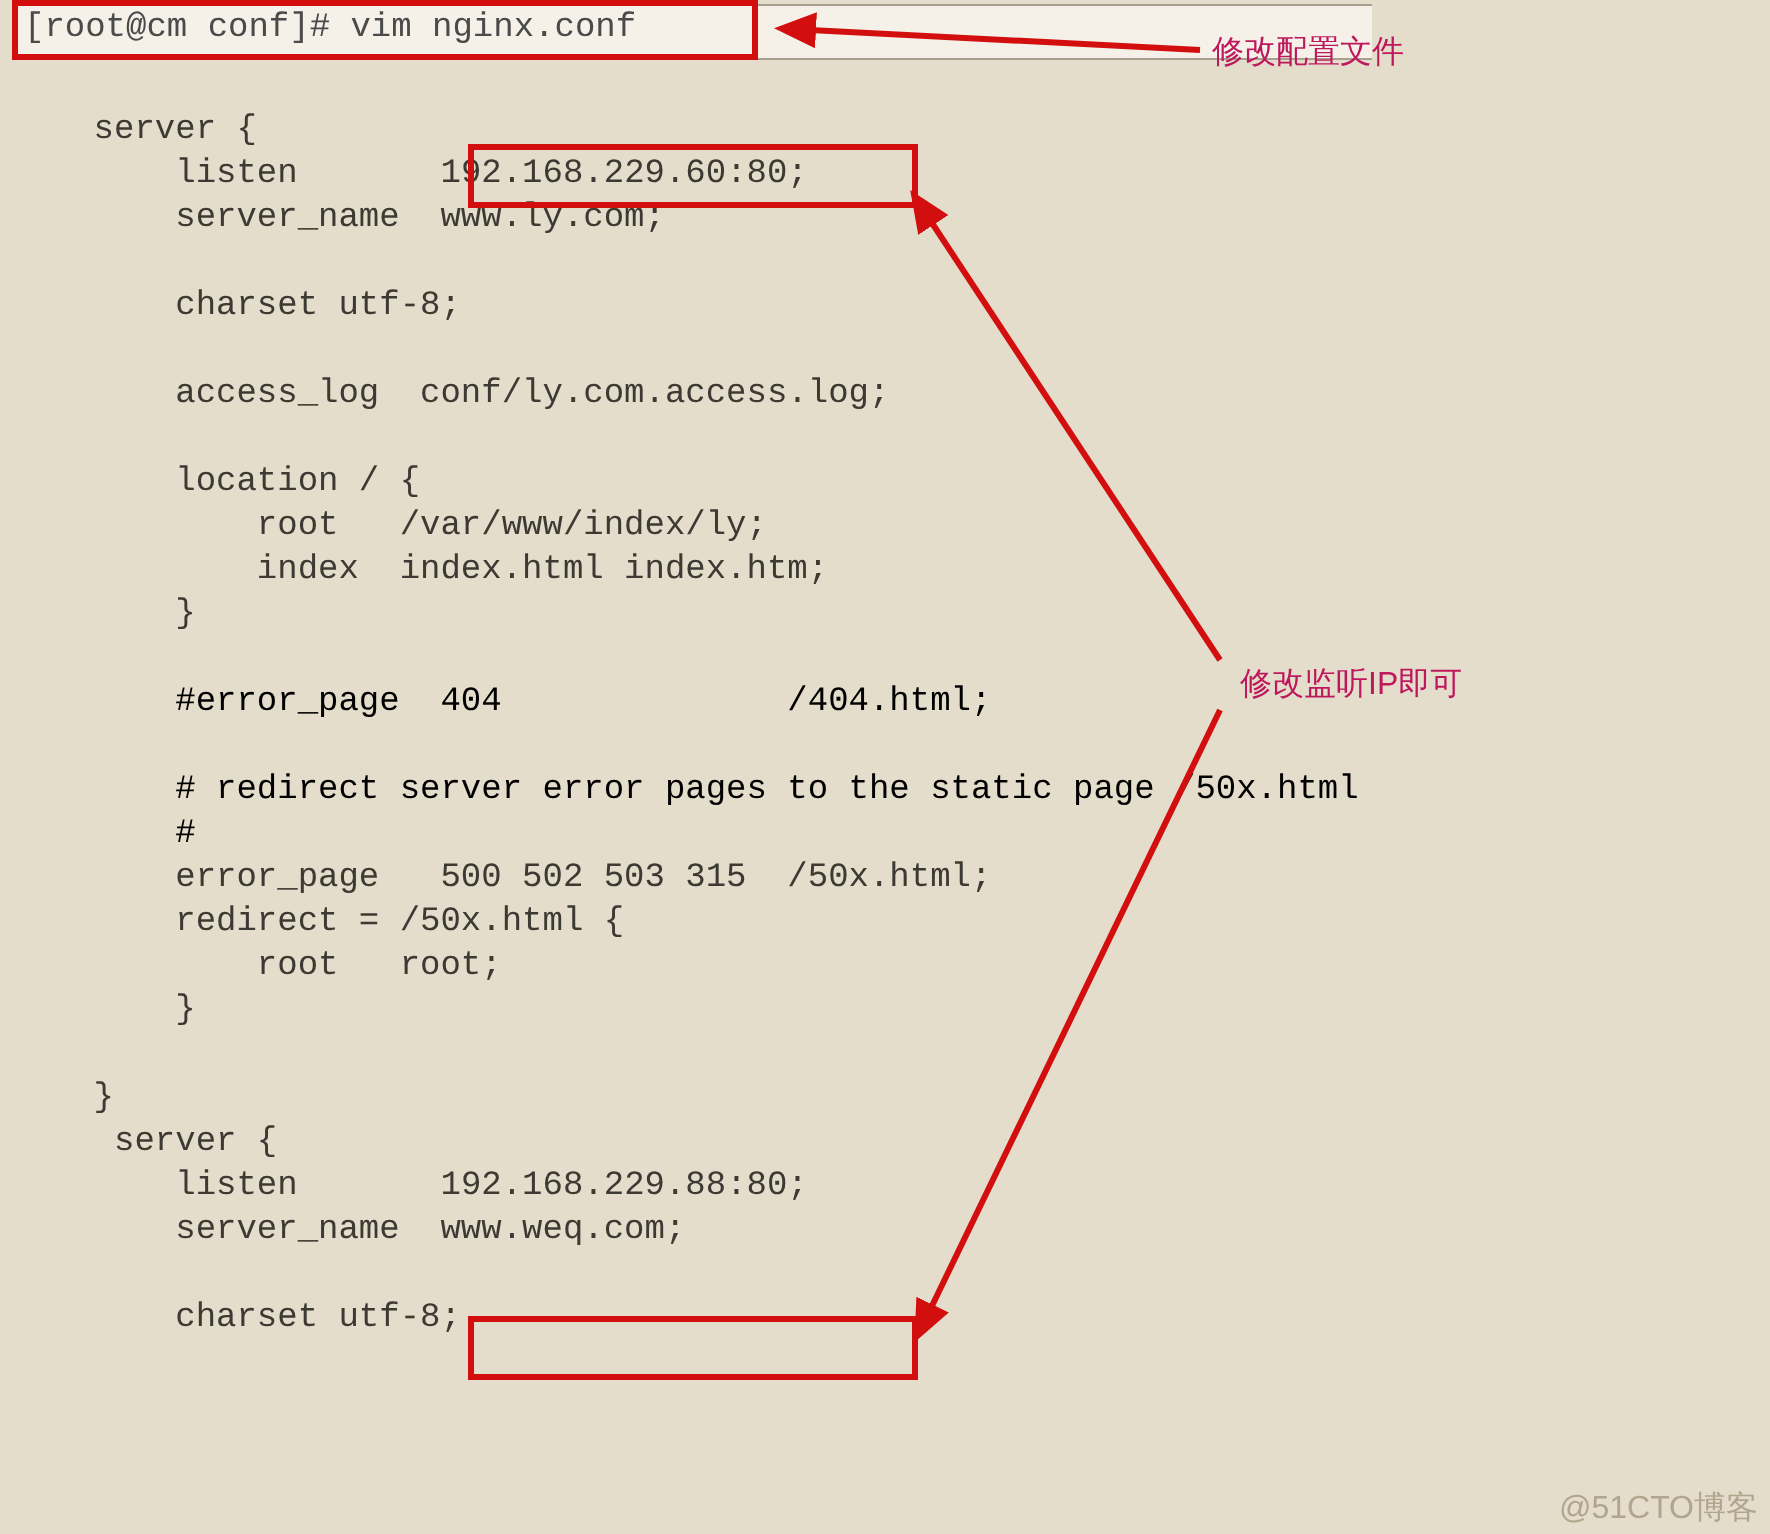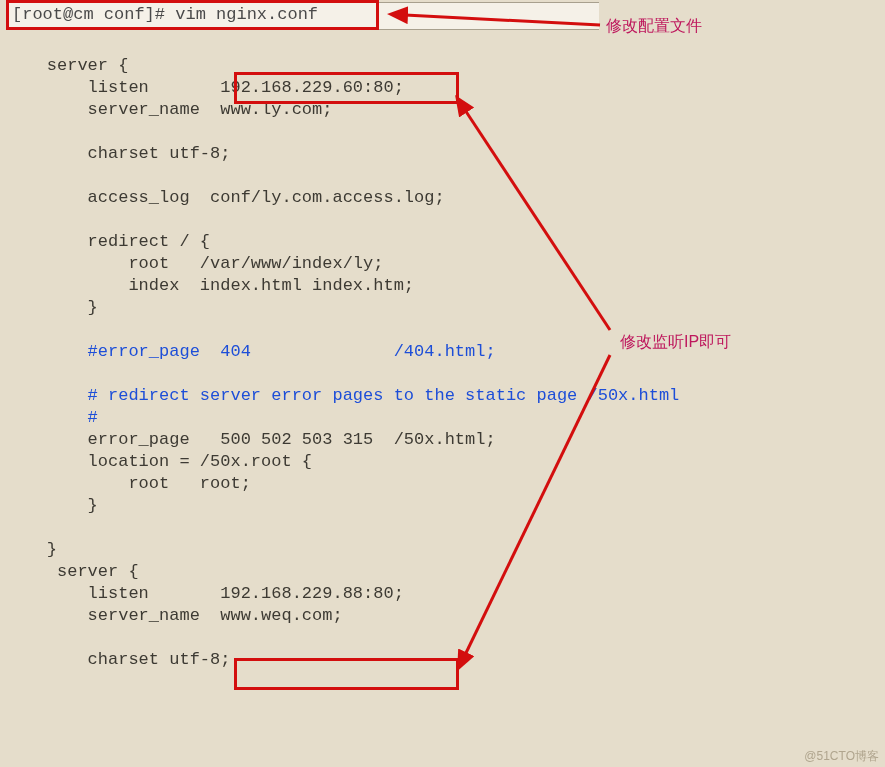--- a/index.html
+++ b/index.html
@@ -10,21 +10,21 @@
       font-family: "Courier New", Courier, monospace;
       font-size: 17px;
       color: #3d3a33;
       position: relative;
       overflow: hidden;
     }
     .terminal-header {
       position: absolute;
       top: 2px;
       left: 6px;
-      width: 593px;
+      width: 680px;
       height: 28px;
       background: #f5f1e8;
       border-top: 1px solid #a8a08e;
       border-bottom: 1px solid #a8a08e;
       padding: 2px 6px;
       font-size: 17px;
       color: #4a4a4a;
     }
     .annotation {
       position: absolute;
@@ -46,26 +46,26 @@
     .red-box.box-ip2 { top: 658px; left: 234px; width: 225px; height: 32px; }
     .code-block {
       position: absolute;
       top: 55px;
       left: 6px;
       white-space: pre;
       font-size: 17px;
       line-height: 22px;
       color: #3d3a33;
     }
-    .comment { color: #1d4ed8; }
+    .comment { color: #000000; }
     .watermark {
       position: absolute;
       bottom: 2px;
       right: 6px;
-      font-size: 12px;
+      font-size: 16px;
       color: #b0a58e;
       font-family: Arial, sans-serif;
       text-align: center;
     }
     svg.arrows {
       position: absolute;
       top: 0; left: 0;
       width: 885px; height: 767px;
       pointer-events: none;
       z-index: 6;
@@ -97,31 +97,31 @@
 </svg>
 
 <div class="code-block"><span>    server {</span>
 <span><span>        listen       </span><span>192.168.229.60:80;</span></span>
 <span>        server_name  www.ly.com;</span>
 <span></span>
 <span>        charset utf-8;</span>
 <span></span>
 <span>        access_log  conf/ly.com.access.log;</span>
 <span></span>
-<span>        redirect / {</span>
+<span>        location / {</span>
 <span>            root   /var/www/index/ly;</span>
 <span>            index  index.html index.htm;</span>
 <span>        }</span>
 <span></span>
 <span class="comment">        #error_page  404              /404.html;</span>
 <span></span>
 <span class="comment">        # redirect server error pages to the static page /50x.html</span>
 <span class="comment">        #</span>
 <span>        error_page   500 502 503 315  /50x.html;</span>
-<span>        location = /50x.root {</span>
+<span>        redirect = /50x.html {</span>
 <span>            root   root;</span>
 <span>        }</span>
 <span></span>
 <span>    }</span>
 <span>     server {</span>
 <span><span>        listen       </span><span>192.168.229.88:80;</span></span>
 <span>        server_name  www.weq.com;</span>
 <span></span>
 <span>        charset utf-8;</span></div>
 

